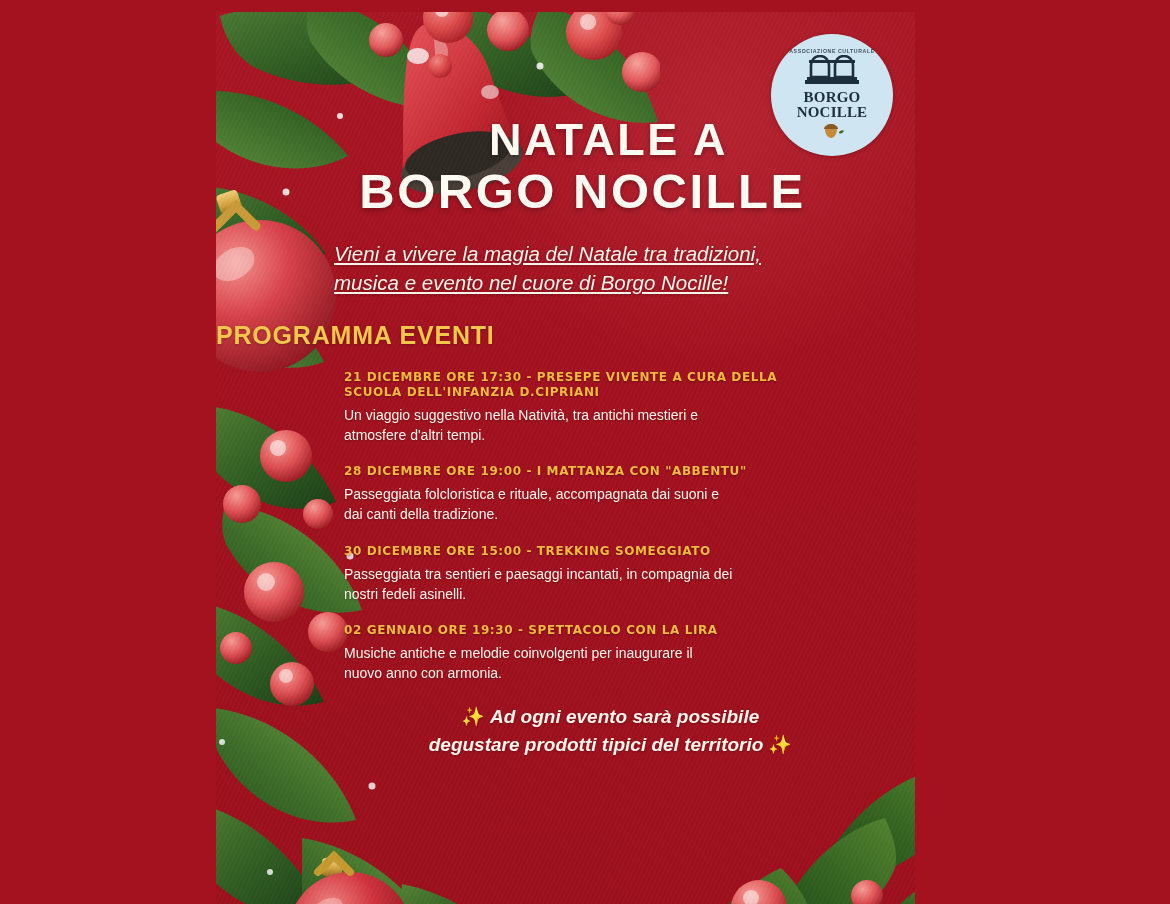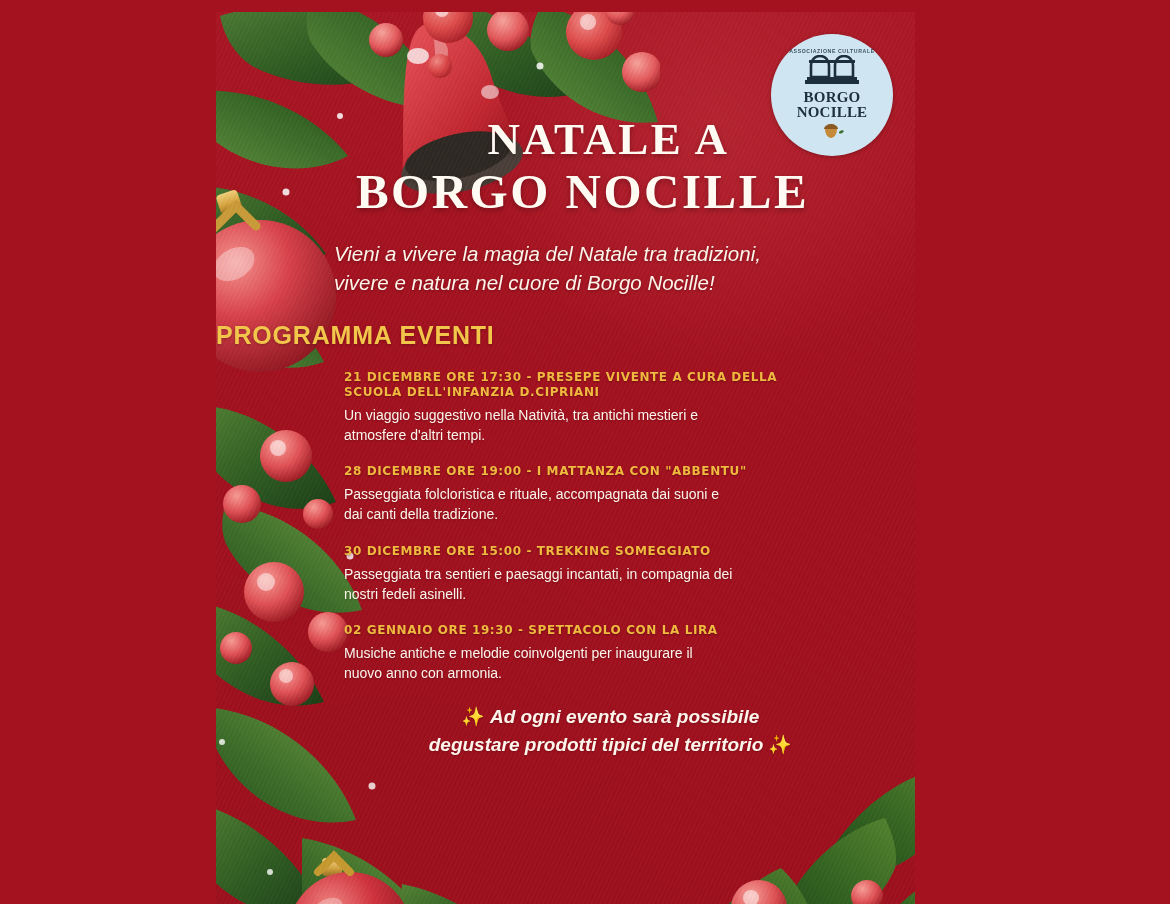--- a/index.html
+++ b/index.html
@@ -101,21 +101,21 @@
   }
   .logo-badge .logo-sub { margin-top: 3px; }
 
   
   .headline {
     position: relative;
     z-index: 4;
     margin: 104px 0 0 0;
     text-align: center;
     color: #fffaf2;
-    font-family: Liberation Serif, serif;
+    font-family: Liberation Sans, sans-serif;
     font-weight: bold;
     letter-spacing: 2.5px;
     text-shadow: 0 2px 5px rgba(0,0,0,0.3);
   }
   .headline .line1 {
     font-size: 45px;
     line-height: 1.05;
     padding-left: 86px;
   }
   .headline .line2 {
@@ -130,20 +130,21 @@
     margin: 18px 0 0 0;
     padding-left: 118px;
     padding-right: 22px;
     color: #fdf4ea;
     font-family: "Liberation Sans", sans-serif;
     font-style: italic;
     font-size: 20.5px;
     line-height: 1.42;
     text-align: left;
     text-shadow: 0 1px 3px rgba(0,0,0,0.25);
+    text-decoration: underline;
   }
 
   .program-title {
     position: relative;
     z-index: 4;
     margin: 24px 0 0 0;
     color: #f2c64a;
     font-family: "Liberation Sans", sans-serif;
     font-weight: bold;
     font-size: 25px;
@@ -417,21 +418,21 @@
       </div>
     </div>
 
     <div class="headline">
       <div class="line1">NATALE A</div>
       <div class="line2">BORGO NOCILLE</div>
     </div>
 
     <div class="subtitle">
       <div>Vieni a vivere la magia del Natale tra tradizioni,</div>
-      <div>vivere e natura nel cuore di Borgo Nocille!</div>
+      <div>musica e evento nel cuore di Borgo Nocille!</div>
     </div>
 
     <div class="program-title">PROGRAMMA EVENTI</div>
 
     <div class="events">
 
       <div class="event">
         <div class="event-head">
           <div>21 DICEMBRE ORE 17:30 - PRESEPE VIVENTE A CURA DELLA</div>
           <div>SCUOLA DELL'INFANZIA D.CIPRIANI</div>

